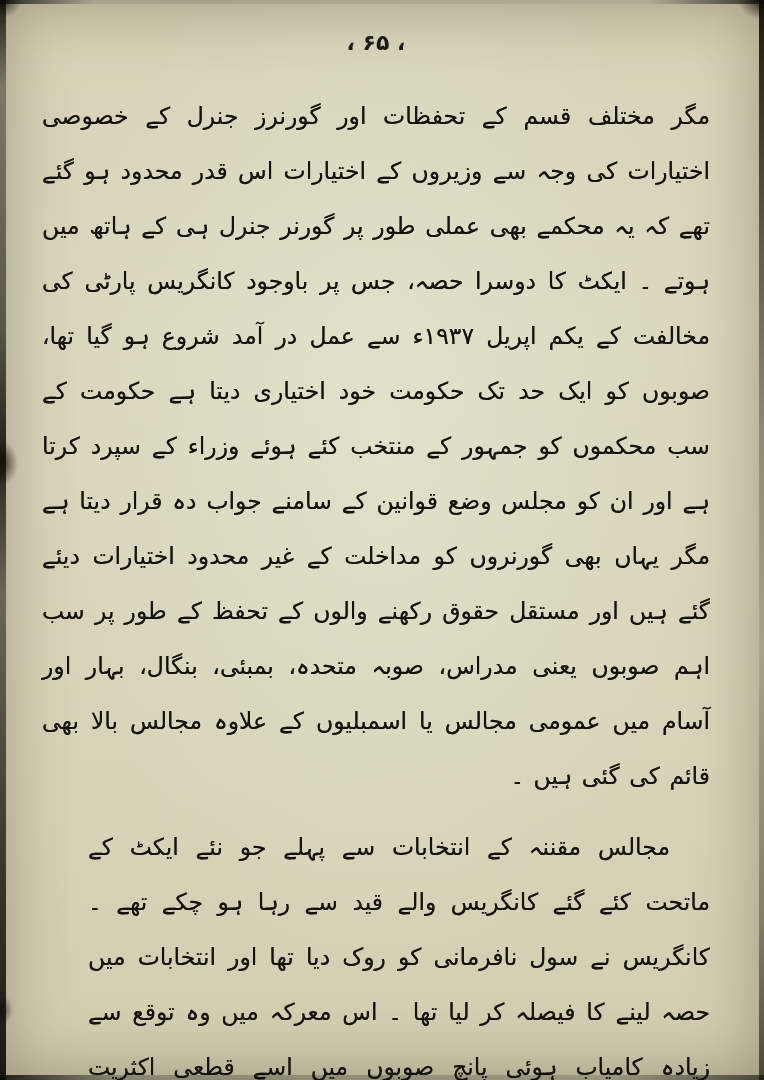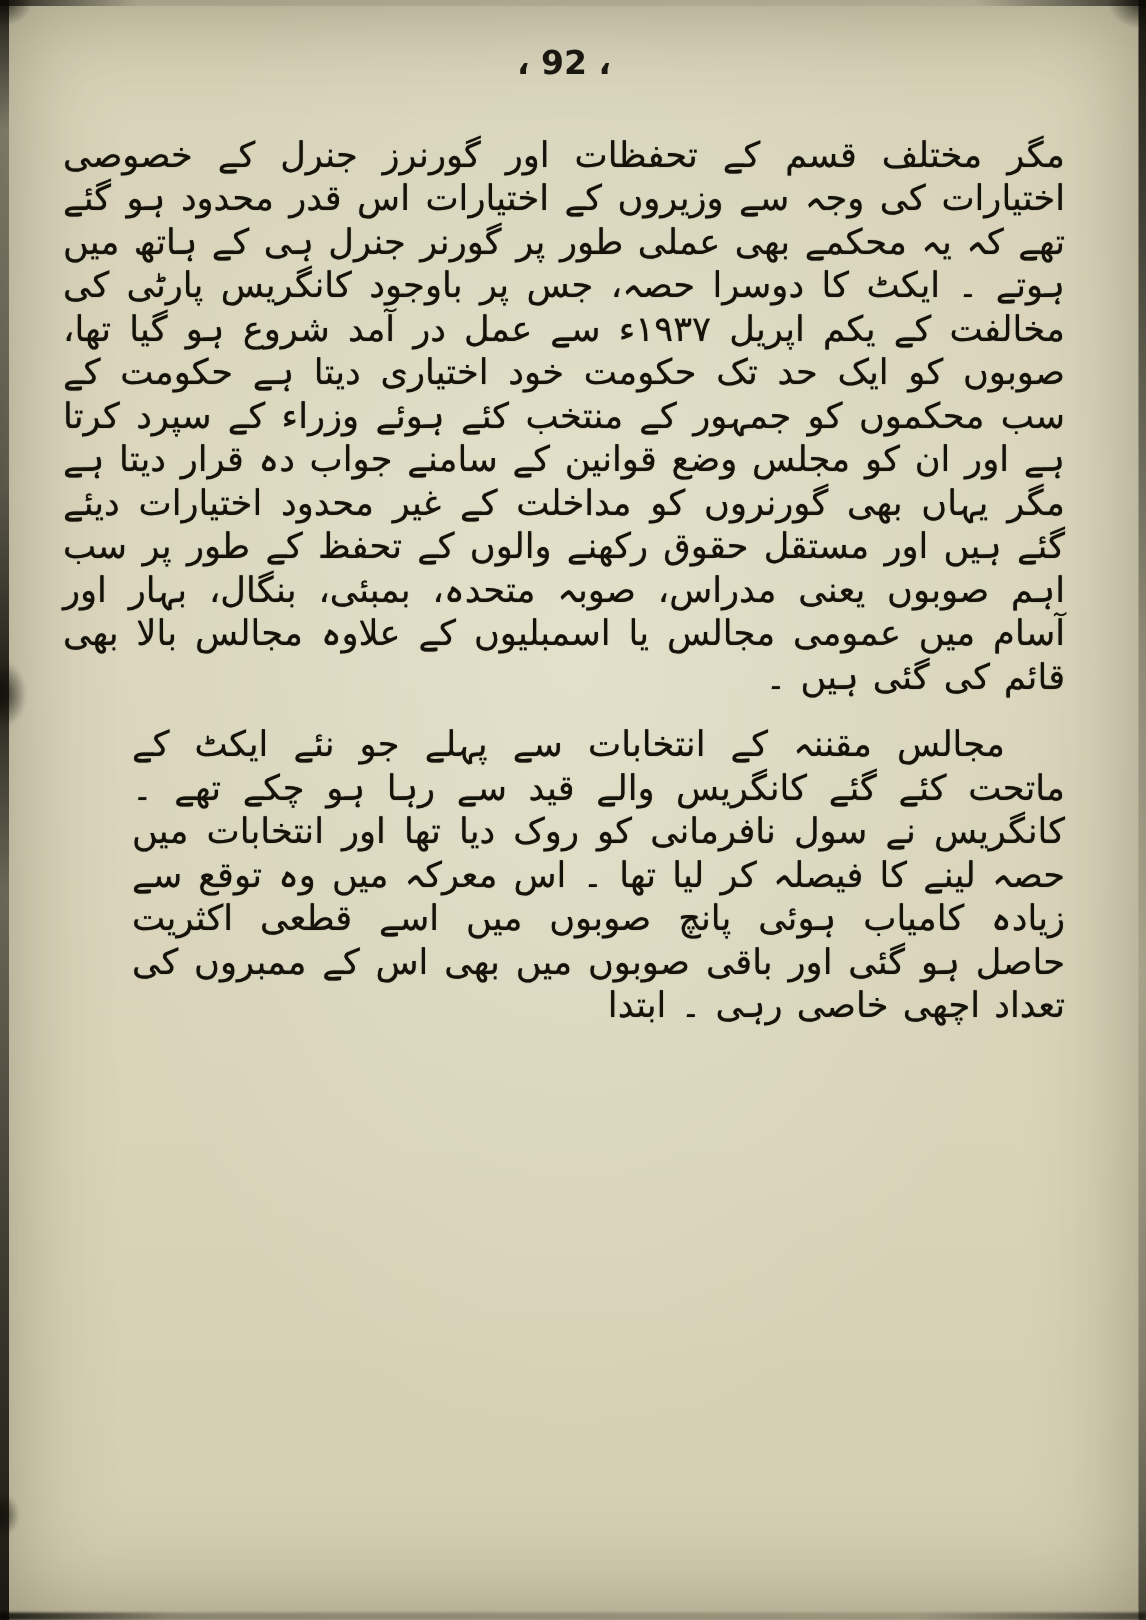--- a/index.html
+++ b/index.html
@@ -80,21 +80,21 @@
   .page-number {
     text-align: center;
     font-size: 22px;
     font-weight: bold;
     letter-spacing: 4px;
     margin: 4px auto 34px auto;
     color: #1b1810;
   }
   .urdu-text {
     font-size: 23.5px;
-    line-height: 29px;
+    line-height: 55px;
     text-align: justify;
     text-align-last: right;
     word-spacing: 2px;
     color: #151209;
     text-shadow: 0 0 0.6px rgba(20,16,8,0.7);
     margin: 0 0 14px 0;
   }
   .para-2 {
     text-indent: 40px;
     margin-top: 16px;
@@ -110,20 +110,20 @@
   <div class="edge-right"></div>
   <div class="edge-top"></div>
   <div class="edge-bottom"></div>
   <div class="corner-top-left"></div>
   <div class="corner-top-right"></div>
   <div class="smudge-left"></div>
   <div class="blot-bottom-left"></div>
 
   <div class="page-inner">
 
-    <div class="page-number">، 92 ،</div>
+    <div class="page-number">، ۶۵ ،</div>
 
     <p class="urdu-text para-1">مگر مختلف قسم کے تحفظات اور گورنرز جنرل کے خصوصی اختیارات کی وجہ سے وزیروں کے اختیارات اس قدر محدود ہو گئے تھے کہ یہ محکمے بھی عملی طور پر گورنر جنرل ہی کے ہاتھ میں ہوتے ۔ ایکٹ کا دوسرا حصہ، جس پر باوجود کانگریس پارٹی کی مخالفت کے یکم اپریل ۱۹۳۷ء سے عمل در آمد شروع ہو گیا تھا، صوبوں کو ایک حد تک حکومت خود اختیاری دیتا ہے حکومت کے سب محکموں کو جمہور کے منتخب کئے ہوئے وزراء کے سپرد کرتا ہے اور ان کو مجلس وضع قوانین کے سامنے جواب دہ قرار دیتا ہے مگر یہاں بھی گورنروں کو مداخلت کے غیر محدود اختیارات دیئے گئے ہیں اور مستقل حقوق رکھنے والوں کے تحفظ کے طور پر سب اہم صوبوں یعنی مدراس، صوبہ متحدہ، بمبئی، بنگال، بہار اور آسام میں عمومی مجالس یا اسمبلیوں کے علاوہ مجالس بالا بھی قائم کی گئی ہیں ۔</p>
 
     <p class="urdu-text para-2">مجالس مقننہ کے انتخابات سے پہلے جو نئے ایکٹ کے ماتحت کئے گئے کانگریس والے قید سے رہا ہو چکے تھے ۔ کانگریس نے سول نافرمانی کو روک دیا تھا اور انتخابات میں حصہ لینے کا فیصلہ کر لیا تھا ۔ اس معرکہ میں وہ توقع سے زیادہ کامیاب ہوئی پانچ صوبوں میں اسے قطعی اکثریت حاصل ہو گئی اور باقی صوبوں میں بھی اس کے ممبروں کی تعداد اچھی خاصی رہی ۔ ابتدا</p>
 
   </div>
 </div>
 
 </body></html>

